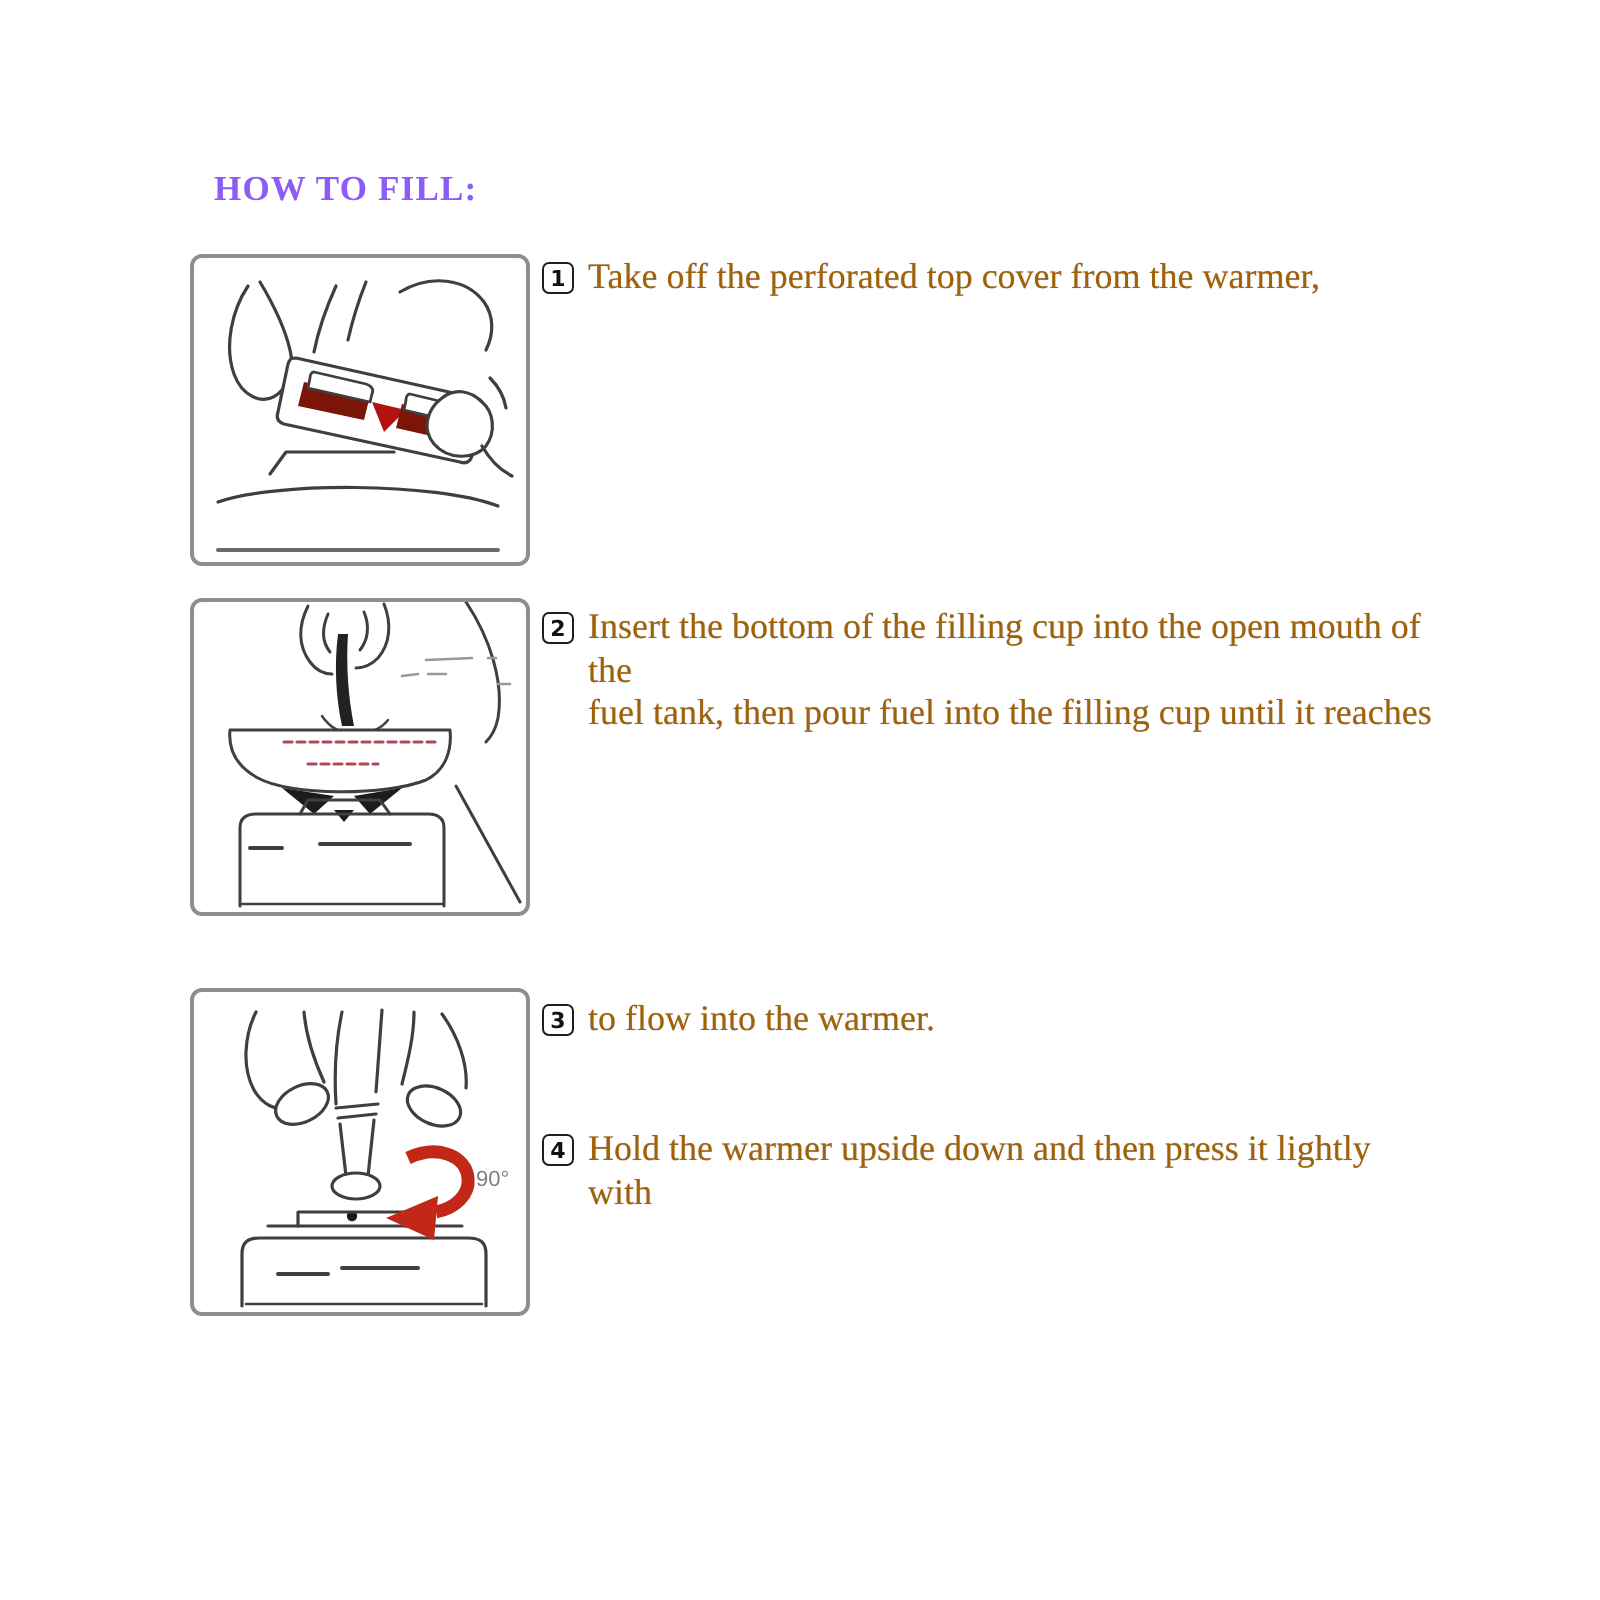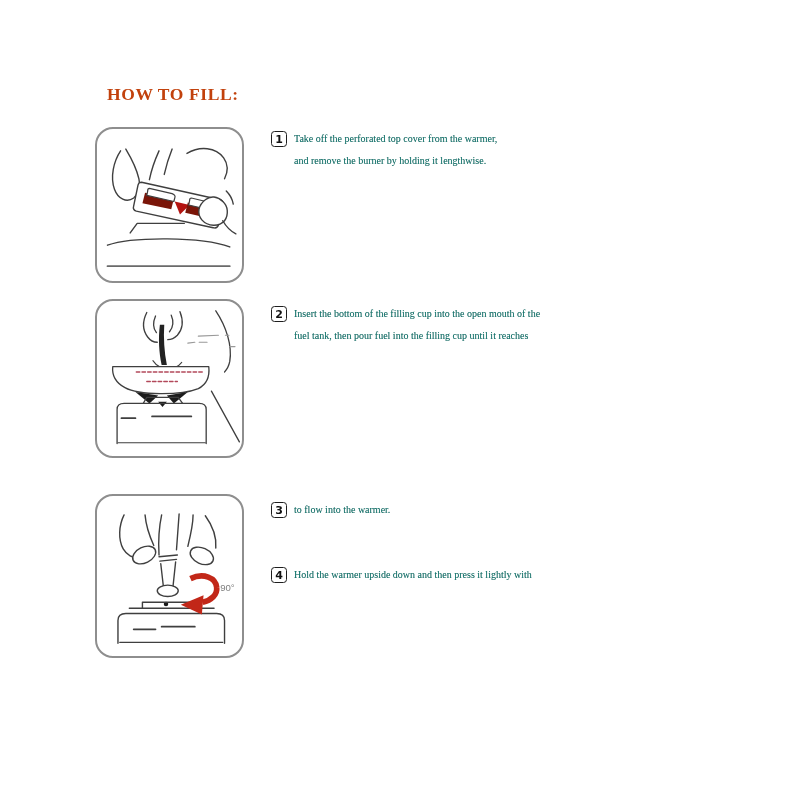--- a/index.html
+++ b/index.html
@@ -1,42 +1,42 @@
 <!DOCTYPE html>
 <html><head>
 <meta charset="utf-8">
 <style>
   html,body{margin:0;padding:0;background:#fff;}
   .page{position:relative;width:800px;height:800px;background:#ffffff;overflow:hidden;
         font-family:"Liberation Serif","DejaVu Serif",serif;}
   .title{position:absolute;left:107px;top:84px;margin:0;
          font-size:17.5px;font-weight:bold;letter-spacing:.6px;color:#9c2a4a;
          font-family:"Liberation Serif","DejaVu Serif",serif;}
-  .figure-box{position:absolute;left:95px;width:149px;background:#fff;
-              border:2px solid #8e8e8e;border-radius:18px;box-sizing:border-box;}
+  .figure-box{position:absolute;left:95px;width:170px;background:#fff;
+              border:2px solid #8e8e8e;border-radius:6px;box-sizing:border-box;}
   #fig1{top:127px;height:156px;}
   #fig2{top:299px;height:159px;}
   #fig3{top:494px;height:164px;}
   .figure-box svg{display:block;width:100%;height:100%;}
   .step{position:absolute;left:271px;width:445px;display:flex;gap:7px;align-items:flex-start;}
   #step1{top:128px;} #step2{top:303px;} #step3{top:499px;} #step4{top:564px;}
   .num{flex:0 0 auto;width:14px;height:14px;margin-top:3px;
        border:1.6px solid #1e1e1e;border-radius:3.5px;background:#fff;
        display:flex;align-items:center;justify-content:center;
        font-family:"DejaVu Sans","Liberation Sans",sans-serif;
        font-size:11px;font-weight:bold;color:#111;}
-  .lines{font-size:10px;line-height:21.7px;color:#0f766e;
+  .lines{font-size:18px;line-height:21.7px;color:#a16207;
          text-shadow:0 0 .5px rgba(70,70,70,.45);}
 </style>
 </head>
 <body>
 
 <div class="page">
 
-  <h1 class="title" style="color: #c2410c;">HOW TO FILL:</h1>
+  <h1 class="title" style="color: #8b5cf6;">HOW TO FILL:</h1>
 
   <div class="figure-box" id="fig1">
     <svg viewBox="0 0 166 152">
       <g stroke="#3f3f3f" stroke-width="1.6" fill="none" stroke-linecap="round" stroke-linejoin="round">
         <path d="M27,14 C19,26 15,44 20,58 C24,69 34,74 42,68 C48,63 50,54 48,46 C45,33 39,22 33,12"></path>
         <path d="M71,14 C66,25 62,37 60,47"></path>
         <path d="M86,12 C82,22 79,32 77,41"></path>
         <path d="M103,17 C118,8 136,10 145,22 C150,29 150,38 146,46"></path>
         <path d="M51,50 L141,70 C144,71 145,73 144,76 L139,99 C138,102 136,103 133,102 L45,83 C42,82 41,80 42,77 L47,53 C48,50 49,50 51,50 Z" fill="#fff"></path>
         <path d="M55,62 L88,69 L85,81 L52,74 Z" fill="#7a1508" stroke="none"></path>
@@ -118,21 +118,20 @@
         <polygon points="96,113 122,102 120,124" fill="#c22718"></polygon>
       </g>
       <text x="141" y="97" font-size="11" fill="#808080" font-family="Liberation Sans, sans-serif">90°</text>
     </svg>
   </div>
 
   <section class="step" id="step1">
     <span class="num">1</span>
     <div class="lines">
       <div>Take off the perforated top cover from the warmer,</div>
-      <div>and remove the burner by holding it lengthwise.</div>
     </div>
   </section>
 
   <section class="step" id="step2">
     <span class="num">2</span>
     <div class="lines">
       <div>Insert the bottom of the filling cup into the open mouth of the</div>
       <div>fuel tank, then pour fuel into the filling cup until it reaches</div>
     </div>
   </section>

